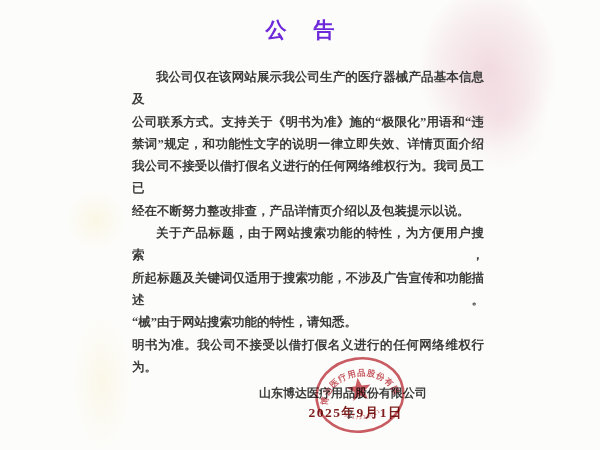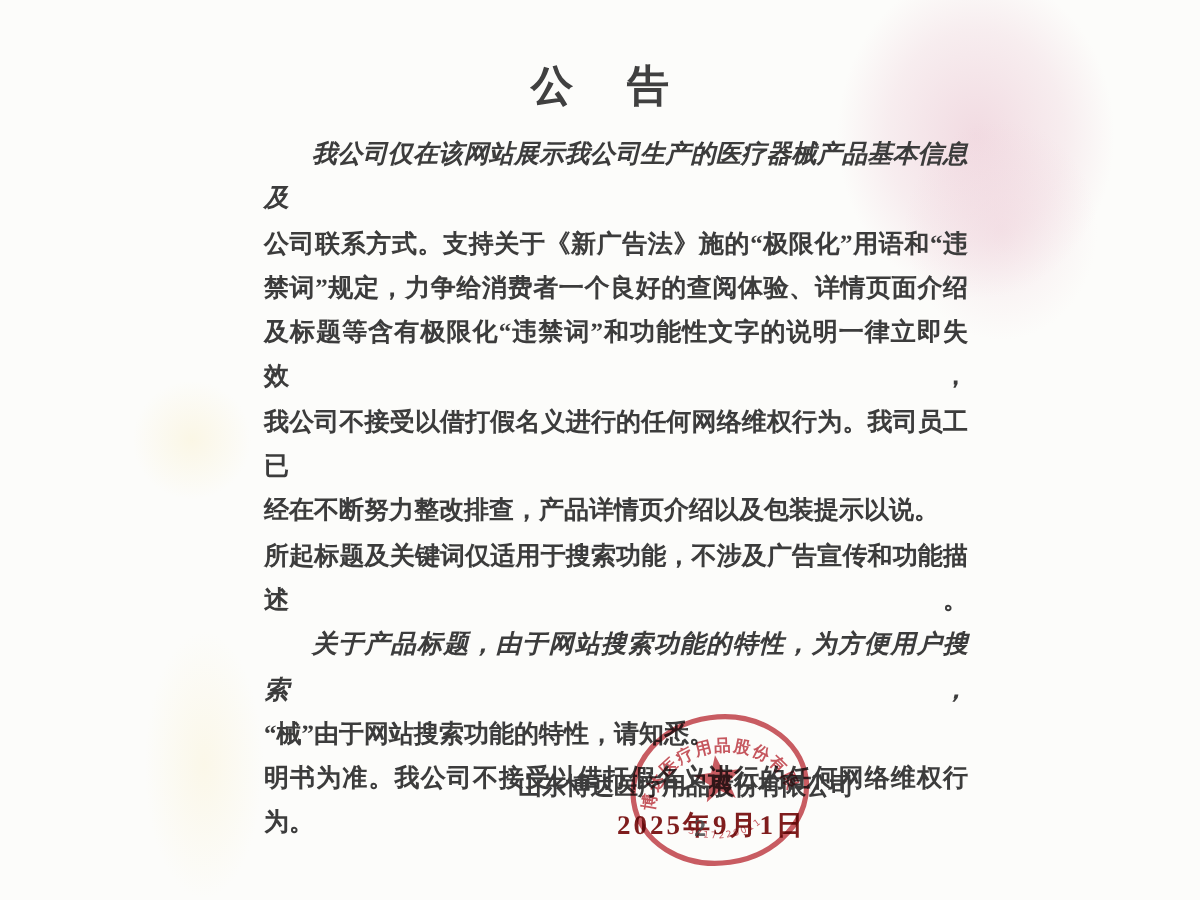--- a/index.html
+++ b/index.html
@@ -17,30 +17,30 @@
   .blob-pink-2{left:448px;top:55px;width:105px;height:120px;
     background:radial-gradient(ellipse at center, rgba(236,200,212,0.35) 0%, rgba(236,200,212,0) 65%);}
   .blob-cream-1{left:66px;top:190px;width:60px;height:60px;
     background:radial-gradient(ellipse at center, rgba(250,243,216,0.6) 0%, rgba(250,243,216,0) 70%);}
   .blob-cream-2{left:72px;top:315px;width:60px;height:135px;
     background:radial-gradient(ellipse at center, rgba(250,243,216,0.5) 0%, rgba(250,243,216,0) 70%);}
 
   .doc-title{
     position:absolute;left:0;top:16px;width:600px;
     text-align:center;
-    font-size:21px;font-weight:700;color:#404040;
-    letter-spacing:27px;padding-left:27px;box-sizing:border-box;margin-top:13px;
+    font-size:21px;font-weight:700;color:#6d28d9;
+    letter-spacing:27px;padding-left:27px;box-sizing:border-box;
   }
   .body-block{
     position:absolute;left:132px;top:66px;width:352px;
     font-size:12.5px;font-weight:700;color:#3c3c3c;
     line-height:22.3px;
   }
   .line{text-align:justify;text-align-last:justify;}
-  .line.indent{text-indent:24px;font-style:italic;}
+  .line.indent{text-indent:24px;}
   .line.last{text-align-last:left;}
 
   .sign-company{
     position:absolute;left:255px;top:385px;width:176px;
     text-align:center;font-size:12px;font-weight:700;color:#3c3c3c;
   }
   .sign-date{
     position:absolute;left:281px;top:404px;width:122px;
     text-align:right;font-size:13.5px;font-weight:700;color:#7f1d1d;
     letter-spacing:1.5px;
@@ -62,28 +62,27 @@
 
   <div class="blob blob-pink-1"></div>
   <div class="blob blob-pink-2"></div>
   <div class="blob blob-cream-1"></div>
   <div class="blob blob-cream-2"></div>
 
   <div class="doc-title">公告</div>
 
   <div class="body-block">
     <div class="line indent">我公司仅在该网站展示我公司生产的医疗器械产品基本信息及</div>
-    <div class="line">公司联系方式。支持关于《新广告法》施的“极限化”用语和“违</div>
-    <div class="line">禁词”规定，力争给消费者一个良好的查阅体验、详情页面介绍</div>
-    <div class="line">及标题等含有极限化“违禁词”和功能性文字的说明一律立即失效，</div>
+    <div class="line">公司联系方式。支持关于《明书为准》施的“极限化”用语和“违</div>
+    <div class="line">禁词”规定，和功能性文字的说明一律立即失效、详情页面介绍</div>
     <div class="line">我公司不接受以借打假名义进行的任何网络维权行为。我司员工已</div>
     <div class="line last">经在不断努力整改排查，产品详情页介绍以及包装提示以说。</div>
 
+    <div class="line indent">关于产品标题，由于网站搜索功能的特性，为方便用户搜索，</div>
     <div class="line">所起标题及关键词仅适用于搜索功能，不涉及广告宣传和功能描述。</div>
-    <div class="line indent">关于产品标题，由于网站搜索功能的特性，为方便用户搜索，</div>
     <div class="line last">“械”由于网站搜索功能的特性，请知悉。</div>
 
     <div class="line last">明书为准。我公司不接受以借打假名义进行的任何网络维权行为。</div>
 
   </div>
 
   <div class="sign-company">山东博达医疗用品股份有限公司</div>
   <div class="sign-date">2025年9月1日</div>
   <div class="stray-digit">2</div>
 

